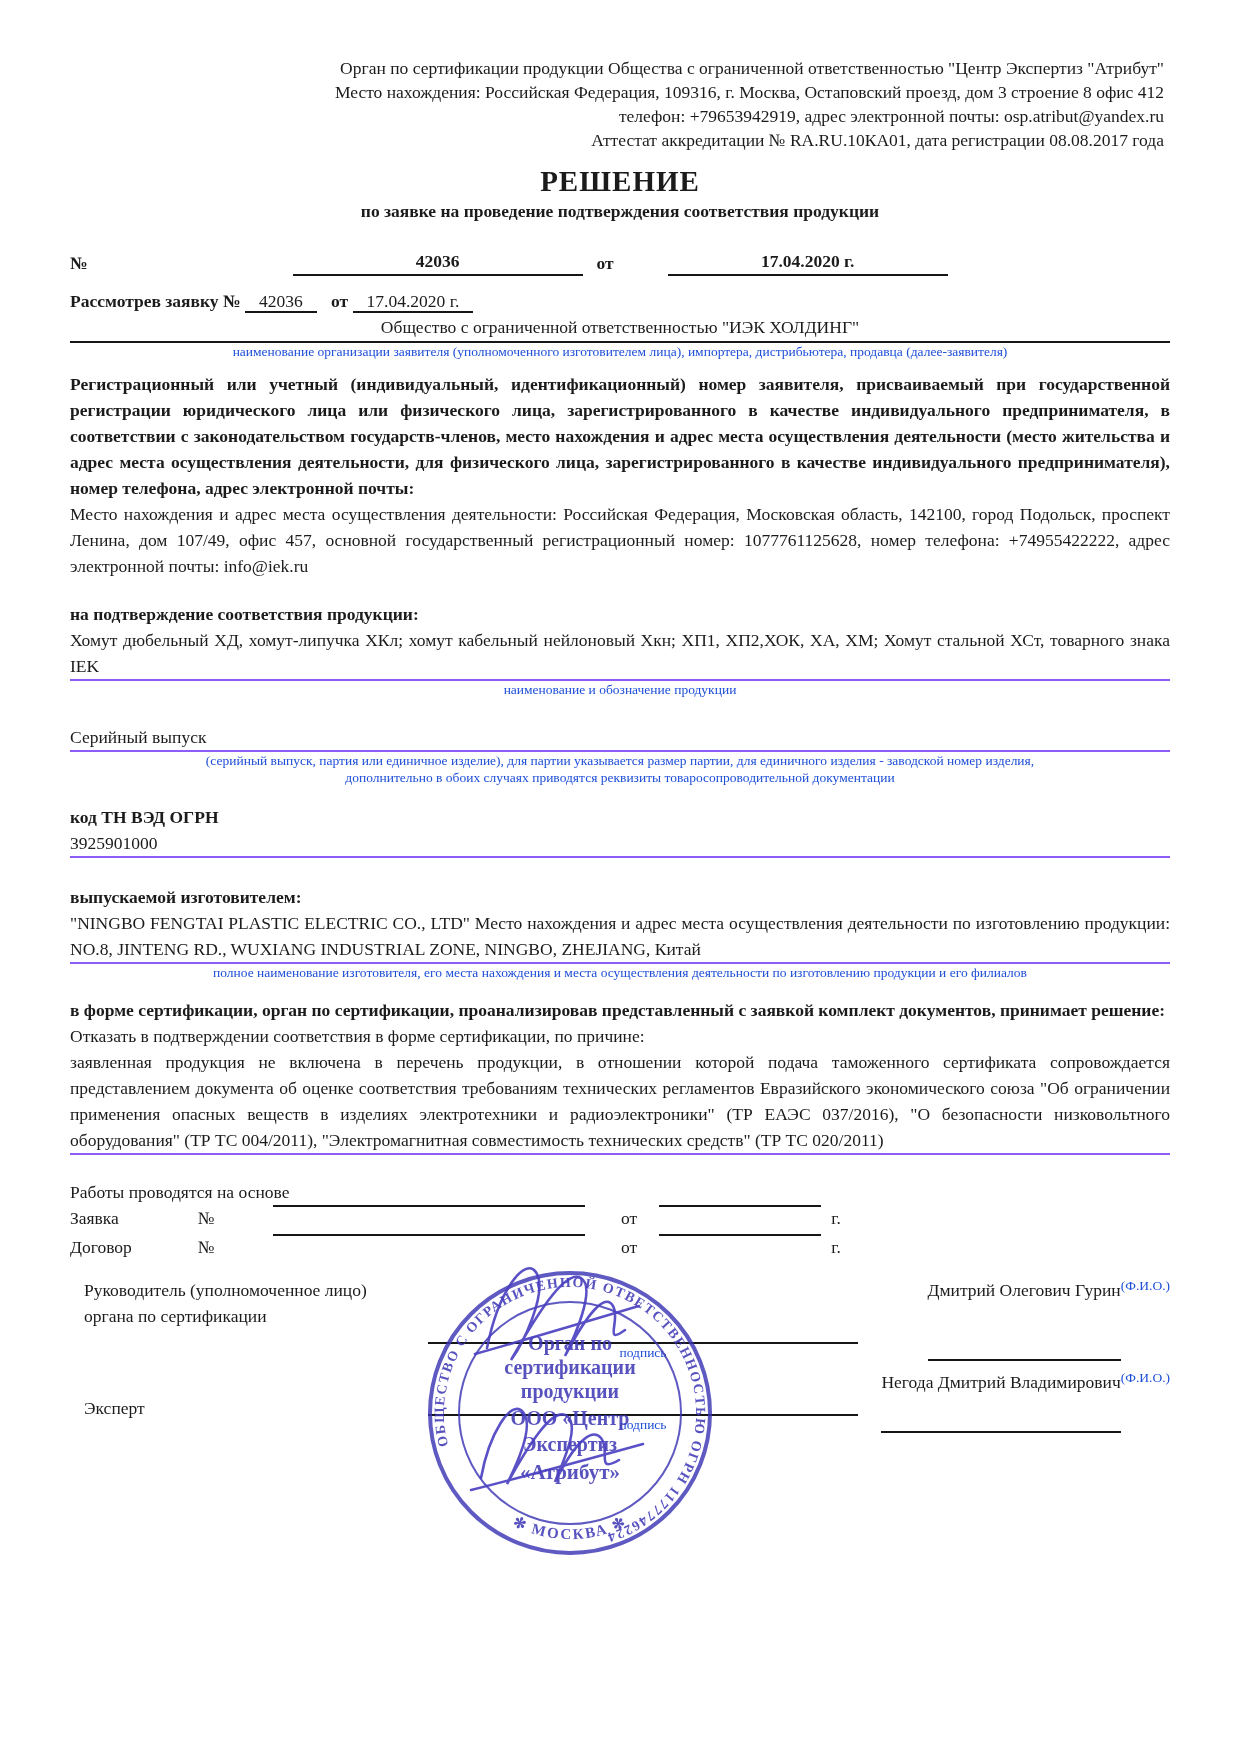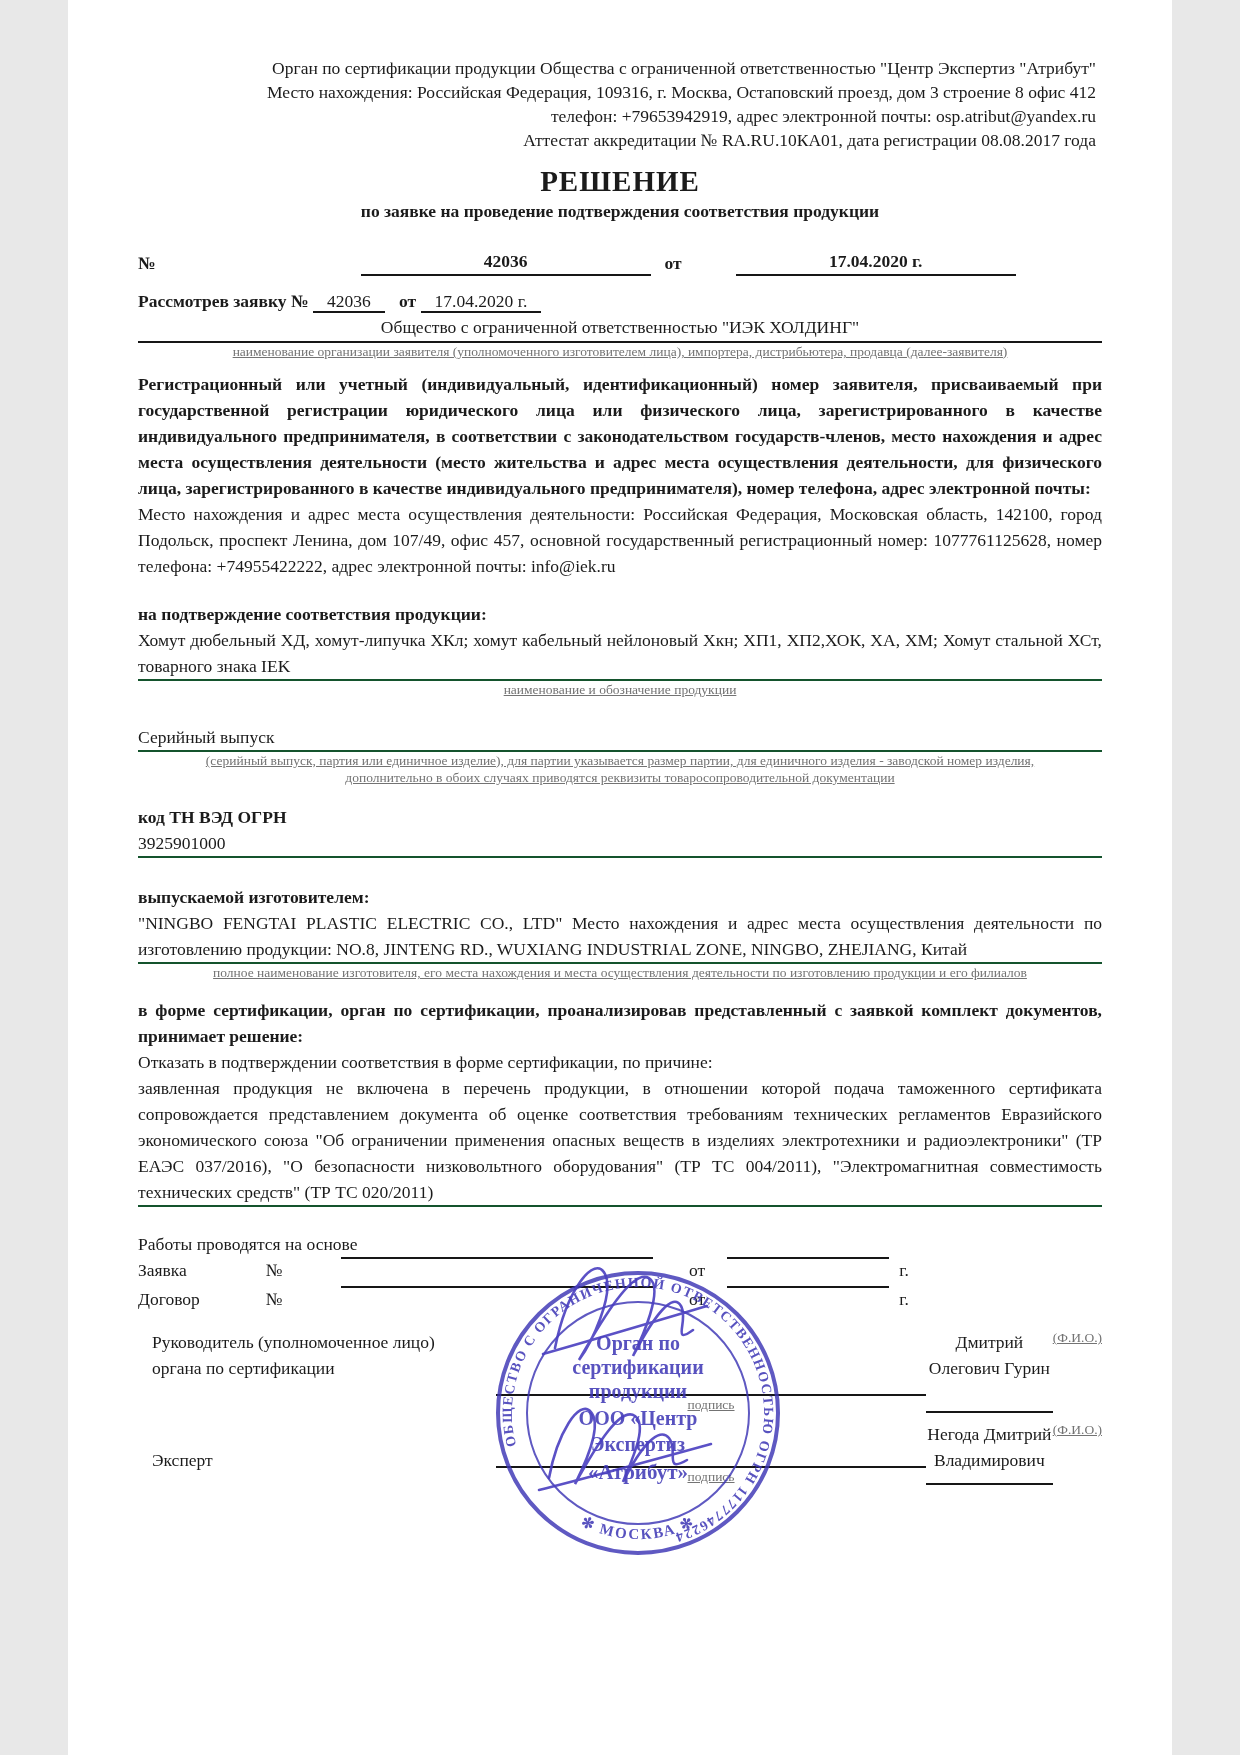--- a/index.html
+++ b/index.html
@@ -1,18 +1,18 @@
 <!DOCTYPE html>
 <html><head>
 <meta charset="utf-8">
 <style>
   * { margin:0; padding:0; box-sizing:border-box; }
   body { background:#e8e8e8; font-family:"Liberation Serif", serif; }
   .page {
-    position:relative; width:1104px; height:1755px; margin:0 auto;
+    position:relative; width:1240px; height:1755px; margin:0 auto;
     background:#ffffff; color:#1b1b1b; overflow:hidden;
   }
   .content { padding:56px 70px 0 70px; font-size:17.5px; line-height:26px; }
 
   .org-header { margin:0 6px 0 110px; text-align:right; line-height:24px; }
   .org-header div { white-space:nowrap; }
 
   .doc-title { margin-top:16px; text-align:center; font-weight:bold; font-size:29px; letter-spacing:1px; }
   .doc-subtitle { text-align:center; font-weight:bold; margin-top:4px; }
 
@@ -23,25 +23,25 @@
     text-align:center; padding:0 10px;
   }
   .num-row .c1 { width:290px; margin-left:205px; }
   .num-row .c2 { width:280px; margin-left:40px; }
 
   .reviewed-row { margin-top:10px; }
   .reviewed-row .b { font-weight:bold; }
   .reviewed-row .u { border-bottom:2px solid #161616; padding:0 14px; }
 
   .applicant-name { text-align:center; border-bottom:2px solid #161616; padding-bottom:1px; }
-  .caption { font-size:13.5px; line-height:17px; text-align:center; color:#737373;text-decoration:underline; }
+  .caption { font-size:13.5px; line-height:17px; text-align:center; color:#1d4ed8; }
 
   .para { text-align:justify; }
   .b-para { font-weight:bold; text-align:justify; }
-  .uline-block { border-bottom:2px solid #14532d; }
+  .uline-block { border-bottom:2px solid #8b5cf6; }
 
   .blank-line { height:30px; border-bottom:2px solid #161616; }
 
   .works-row { display:flex; align-items:flex-start; height:29px; }
   .works-row .w-name { width:128px; }
   .works-row .w-no { width:40px; }
   .works-row .w-line1 { width:312px; border-bottom:2px solid #161616; margin:0 0 4px 35px; }
   .works-row .w-ot { margin-left:36px; }
   .works-row .w-line2 { width:162px; border-bottom:2px solid #161616; margin:0 0 4px 22px; }
   .works-row .w-g { margin-left:10px; }

